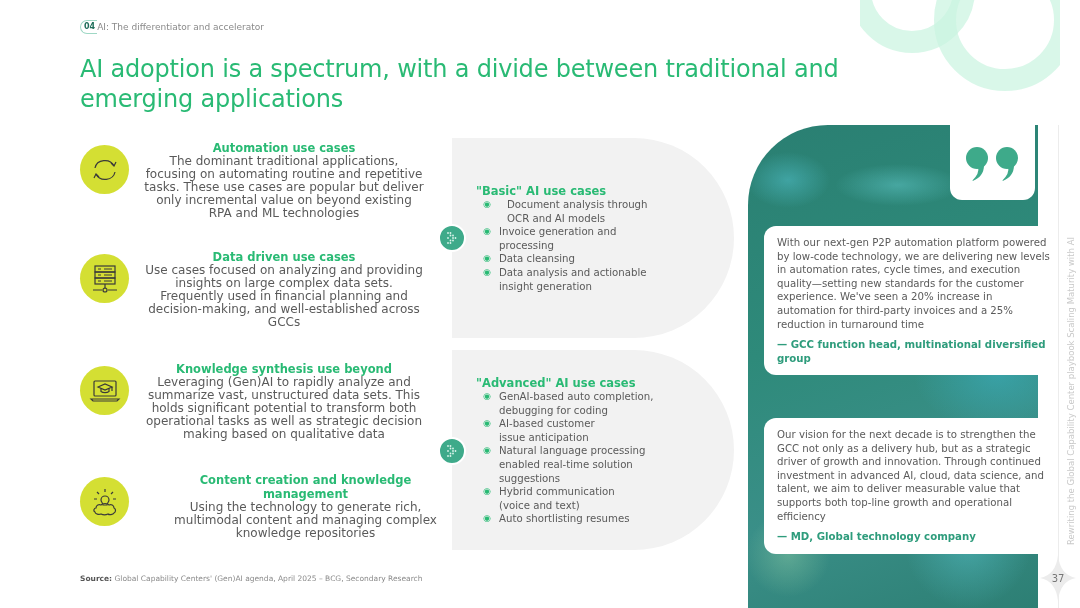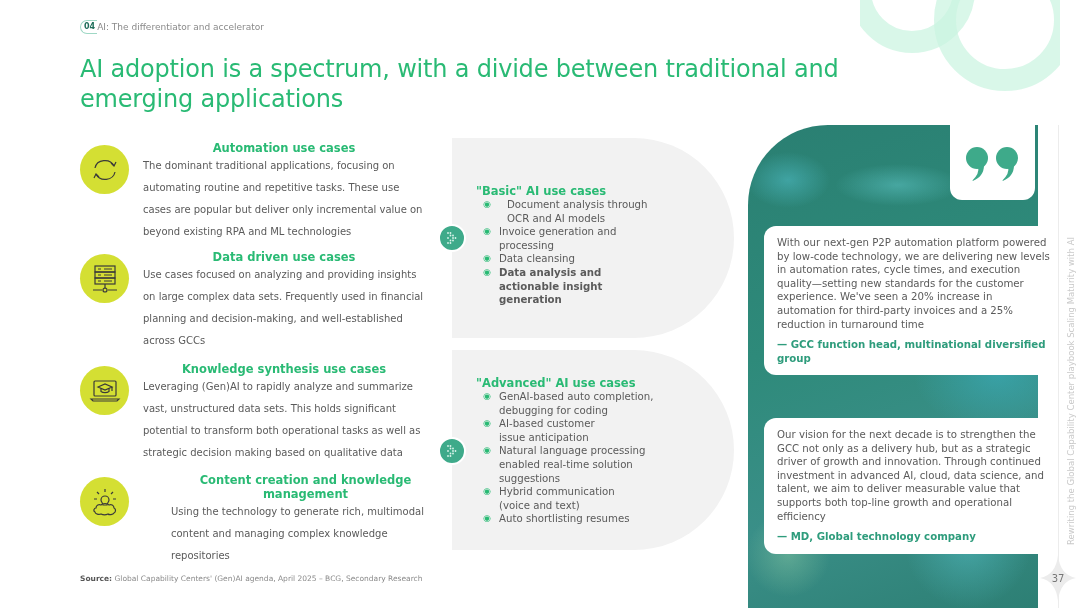--- a/index.html
+++ b/index.html
@@ -10,21 +10,21 @@
 
   .breadcrumb { position: absolute; left: 80px; top: 20px; display: flex; align-items: center; font-size: 9px; color: #8a8a8a; }
   .chapter-num { font-weight: bold; color: #1f6e5a; border: 1px solid #9fd8c5; border-right: none; border-radius: 7px 0 0 7px; padding: 0 2px 0 3px; font-size: 8px; line-height: 12px; }
 
   .page-title { position: absolute; left: 80px; top: 54px; width: 800px; font-size: 24px; line-height: 30px; color: #29ba74; font-weight: normal; letter-spacing: -0.2px; }
 
   .use-case { position: absolute; left: 80px; width: 345px; display: flex; }
   .uc-icon { width: 49px; height: 49px; border-radius: 50%; background: #d4df33; flex: 0 0 49px; display: flex; align-items: center; justify-content: center; margin-top: 4px; }
   .uc-text { margin-left: 14px; }
   .uc-title { font-size: 11.5px; font-weight: bold; color: #29ba74; line-height: 14px; text-align: center; }
-  .uc-desc { font-size: 10px; line-height: 22px; color: #5a5a5a; }
+  .uc-desc { font-size: 12px; line-height: 13px; color: #5a5a5a; text-align: center; }
 
   .panel { position: absolute; left: 452px; width: 282px; background: #f2f2f2; border-radius: 0 110px 110px 0; }
   .panel-badge { position: absolute; left: -14px; width: 28px; height: 28px; border-radius: 50%; background: #3eaa8a; border: 2px solid #fff; display: flex; align-items: center; justify-content: center; }
   .panel-content { position: absolute; left: 24px; }
   .panel-title { font-size: 11.5px; font-weight: bold; color: #29ba74; line-height: 14px; }
   .panel-list { list-style: none; margin-left: 7px; }
   .panel-list li { font-size: 10.2px; line-height: 13.6px; color: #5a5a5a; display: flex; }
   .bullet { flex: 0 0 16px; color: #29ba74; font-size: 9px; line-height: 13.6px; }
 
   .photo { position: absolute; left: 748px; top: 125px; width: 290px; height: 483px; border-radius: 80px 0 0 0; overflow: hidden;
@@ -101,21 +101,21 @@
   <div class="uc-icon">
     <svg width="32" height="28" viewBox="0 0 32 28" fill="none" stroke="#3a3a3a" stroke-width="1.2">
       <rect x="5" y="4" width="22" height="15" rx="1"></rect>
         <path d="M2 22h28l-2 2H4z"></path>
       <path d="M9 10l7-3 7 3-7 3z"></path>
         <path d="M12 11.5v3c2 1.5 6 1.5 8 0v-3"></path>
         <path d="M23 10v4"></path>
     </svg>
   </div>
   <div class="uc-text">
-    <div class="uc-title">Knowledge synthesis use cases</div>
+    <div class="uc-title">Knowledge synthesis use beyond</div>
     <div class="uc-desc">Leveraging (Gen)AI to rapidly analyze and summarize vast, unstructured data sets. This holds significant potential to transform both operational tasks as well as strategic decision making based on qualitative data</div>
   </div>
 </div>
 
 <div class="use-case" style="top:473px; width:360px;gap:28px;">
   <div class="uc-icon">
     <svg width="32" height="32" viewBox="0 0 32 32" fill="none" stroke="#3a3a3a" stroke-width="1.2">
       <path d="M16 3v3M8 6l2 2M24 6l-2 2M5 13h3M24 13h3"></path>
       <path d="M12 14a4 4 0 1 1 8 0c0 2-2 3-2 5h-4c0-2-2-3-2-5z"></path>
       <path d="M7 22c0-3 3-4 5-3 1-2 7-2 8 0 2-1 5 0 5 3 2 1 2 4 0 5-1 2-5 2-6 1-2 1-5 1-7 0-2 1-6 0-6-2-2-1-1-4 1-4z"></path>
@@ -153,21 +153,21 @@
       <li>
           <span class="bullet">◉</span>
           <span style="width:130px;">Invoice generation and processing</span>
         </li>
       <li>
           <span class="bullet">◉</span>
           <span>Data cleansing</span>
         </li>
       <li>
           <span class="bullet">◉</span>
-          <span style="width:150px;font-weight:bold;">Data analysis and actionable insight generation</span>
+          <span style="width:150px;">Data analysis and actionable insight generation</span>
         </li>
     </ul>
   </div>
 </div>
 
 <div class="panel" style="top:350px; height:200px;">
   <div class="panel-badge" style="top:87px;">
     <svg width="14" height="14" viewBox="0 0 14 14" fill="#d9f3ea">
       <circle cx="3" cy="2" r="0.9"></circle>
         <circle cx="5.5" cy="2" r="0.9"></circle>

